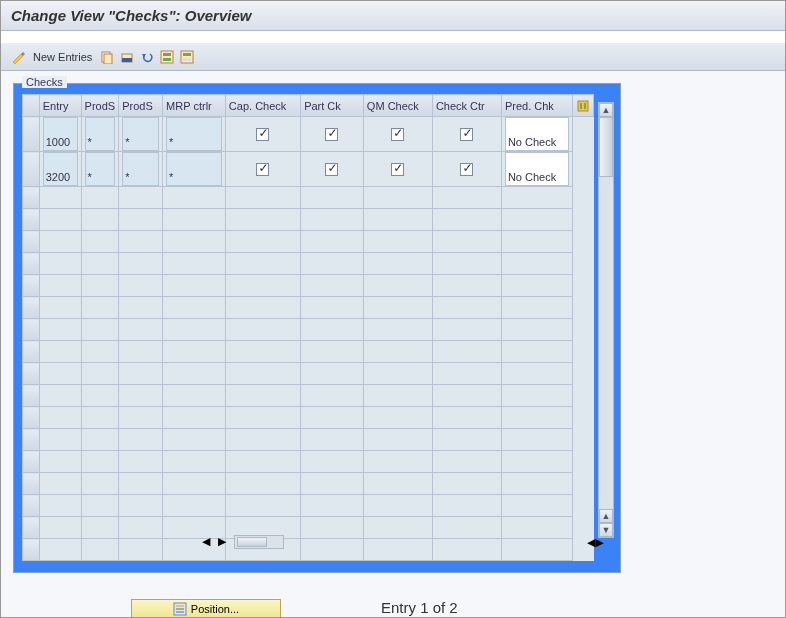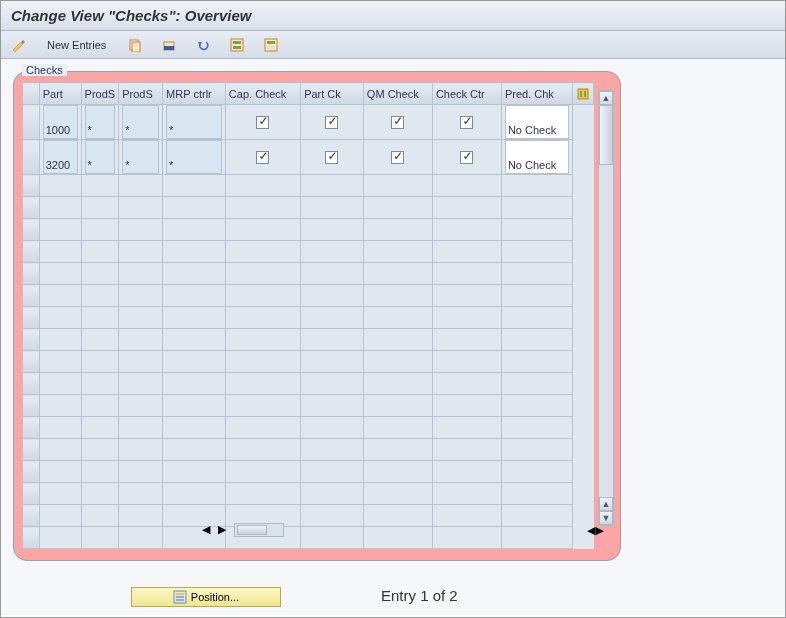--- a/index.html
+++ b/index.html
@@ -21,23 +21,24 @@
     font-style: italic;
     font-size: 15px;
     color: #333;
   }
   .toolbar {
     background: linear-gradient(to bottom, #e8edf3, #d5dde7);
     border-bottom: 1px solid #b0b8c4;
     padding: 4px 8px;
     display: flex;
     align-items: center;
-    gap: 16px;
+    gap: 2px;
     height: 28px;
     position: relative;
+    margin-top: 12px;
   }
   .toolbar .icon-btn {
     width: 18px;
     height: 18px;
     display: inline-flex;
     align-items: center;
     justify-content: center;
     cursor: pointer;
     border: 1px solid transparent;
   }
@@ -57,25 +58,25 @@
     pointer-events: none;
   }
   .content {
     padding: 12px;
     background: #f5f7fa;
     height: calc(100% - 60px);
     position: relative;
   }
   .panel {
     border: 1px solid #8ea0b5;
-    background: #fca5a5;
+    background: #3b82f6;
     width: 608px;
     height: 490px;
     position: relative;
-    border-radius: 14px;
+    border-radius: 0;
   }
   .panel-title {
     position: absolute;
     top: -8px;
     left: 8px;
     background: #e9eff5;
     padding: 0 4px;
     font-size: 11px;
     color: #335;
   }
@@ -315,21 +316,21 @@
           <col class="cap">
             <col class="part">
             <col class="qm">
             <col class="ctr">
             <col class="pred">
             <col class="cfg">
         </colgroup>
         <thead>
           <tr>
             <th></th>
-            <th>Part</th>
+            <th>Entry</th>
             <th>ProdS</th>
             <th>ProdS</th>
             <th>MRP ctrlr</th>
             <th>Cap. Check</th>
             <th>Part Ck</th>
             <th>QM Check</th>
             <th>Check Ctr</th>
             <th>Pred. Chk</th>
             <th>
               <span class="cfg-icon">

